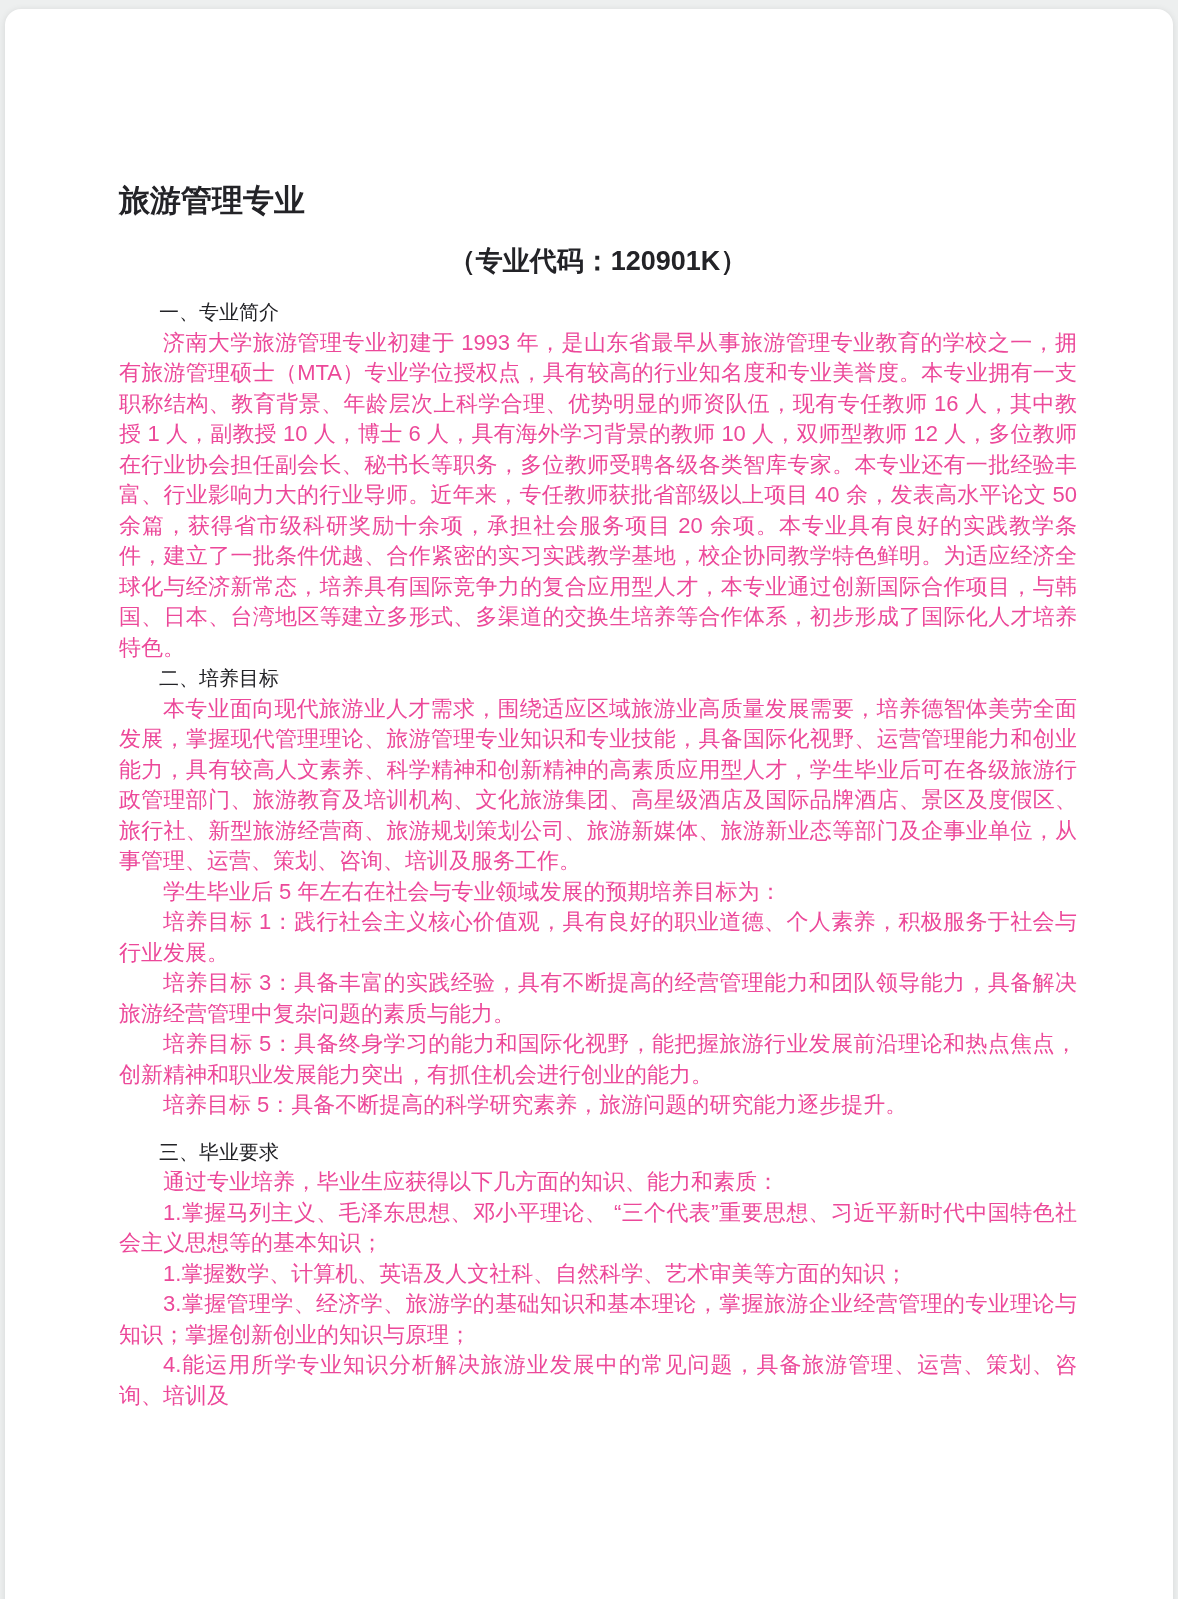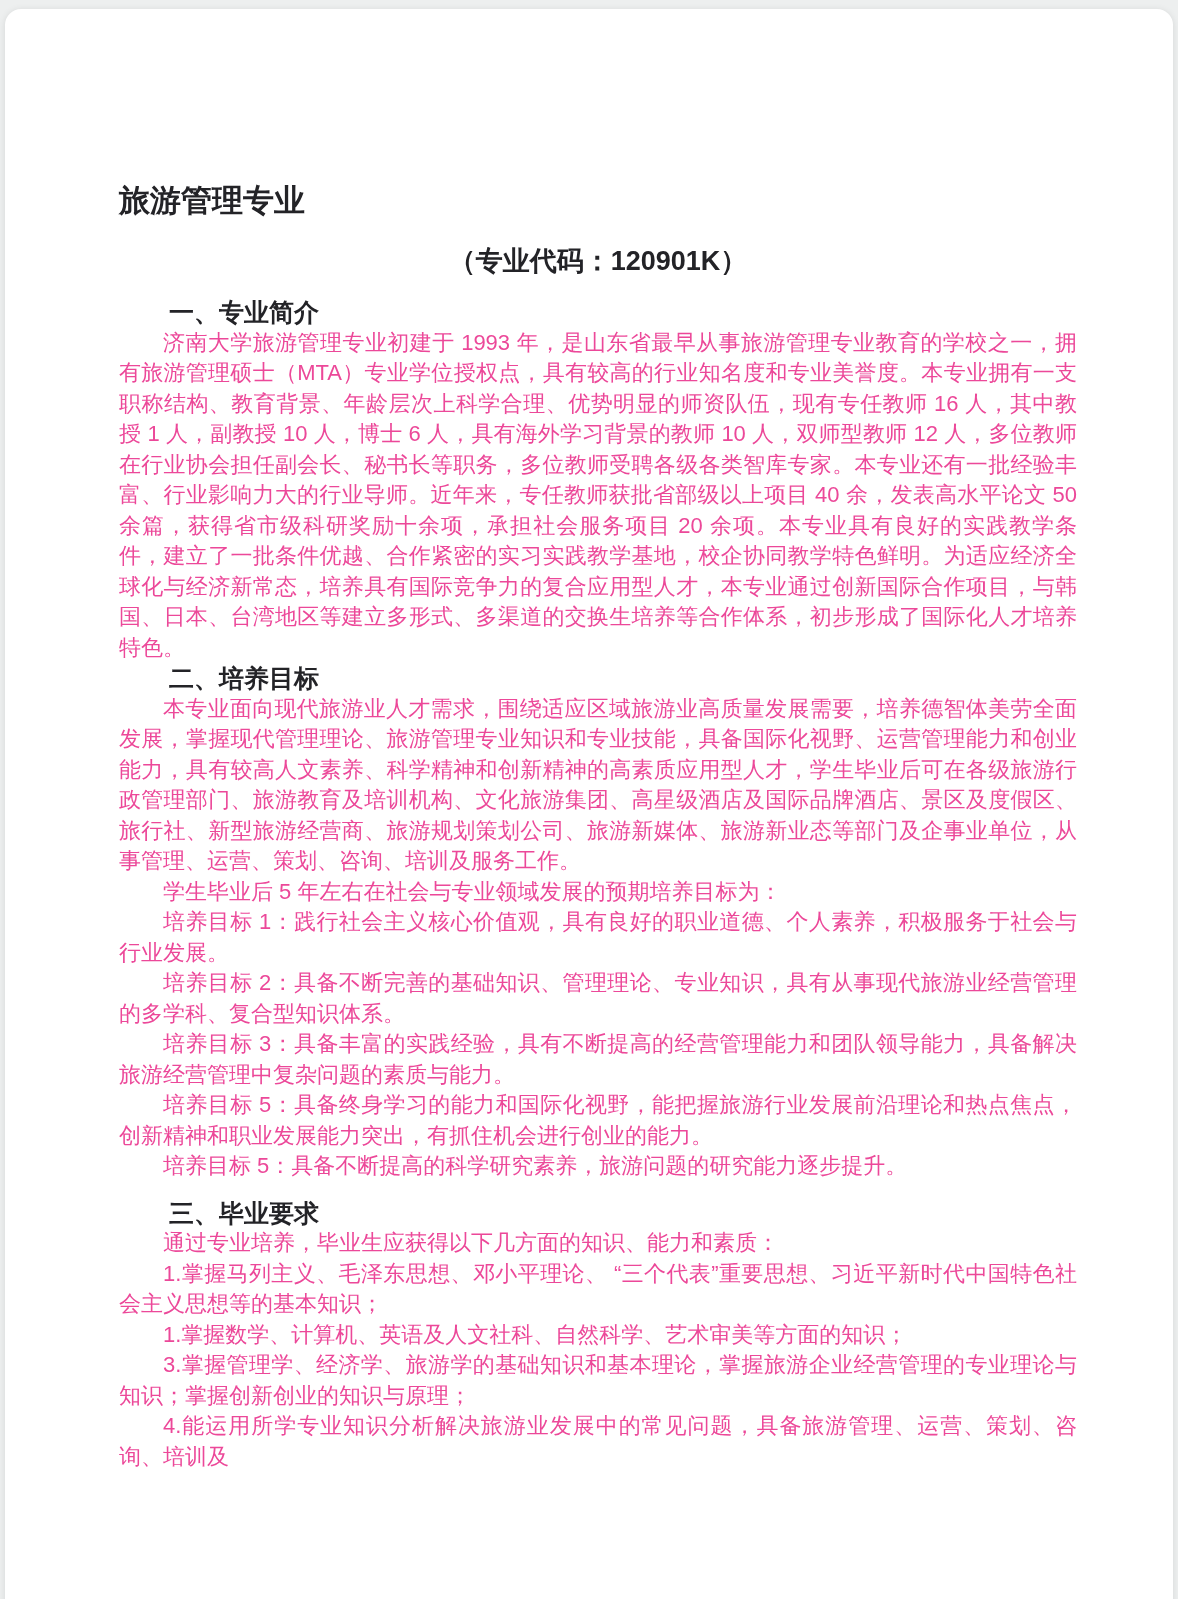--- a/index.html
+++ b/index.html
@@ -38,22 +38,22 @@
     text-align: center;
     font-size: 27px;
     font-weight: bold;
     color: #232327;
     line-height: 36px;
   }
   section { margin: 0; }
   section.gap-before { margin-top: 16px; }
   .sec-heading {
     margin: 0;
-    font-size: 25px;
-    font-weight: bold;
+    font-size: 20px;
+    font-weight: normal;
     color: #232327;
     line-height: 30.5px;
     text-indent: 2em;
   }
   .doc-paragraph {
     margin: 0;
     font-size: 22px;
     line-height: 30.5px;
     text-align: justify;
     text-indent: 2em;
@@ -70,21 +70,20 @@
     <div>
         <section>
           <h2 class="sec-heading">一、专业简介</h2>
           <p class="doc-paragraph">济南大学旅游管理专业初建于 1993 年，是山东省最早从事旅游管理专业教育的学校之一，拥有旅游管理硕士（MTA）专业学位授权点，具有较高的行业知名度和专业美誉度。本专业拥有一支职称结构、教育背景、年龄层次上科学合理、优势明显的师资队伍，现有专任教师 16 人，其中教授 1 人，副教授 10 人，博士 6 人，具有海外学习背景的教师 10 人，双师型教师 12 人，多位教师在行业协会担任副会长、秘书长等职务，多位教师受聘各级各类智库专家。本专业还有一批经验丰富、行业影响力大的行业导师。近年来，专任教师获批省部级以上项目 40 余，发表高水平论文 50 余篇，获得省市级科研奖励十余项，承担社会服务项目 20 余项。本专业具有良好的实践教学条件，建立了一批条件优越、合作紧密的实习实践教学基地，校企协同教学特色鲜明。为适应经济全球化与经济新常态，培养具有国际竞争力的复合应用型人才，本专业通过创新国际合作项目，与韩国、日本、台湾地区等建立多形式、多渠道的交换生培养等合作体系，初步形成了国际化人才培养特色。</p>
         </section>
         <section>
           <h2 class="sec-heading">二、培养目标</h2>
           <p class="doc-paragraph">本专业面向现代旅游业人才需求，围绕适应区域旅游业高质量发展需要，培养德智体美劳全面发展，掌握现代管理理论、旅游管理专业知识和专业技能，具备国际化视野、运营管理能力和创业能力，具有较高人文素养、科学精神和创新精神的高素质应用型人才，学生毕业后可在各级旅游行政管理部门、旅游教育及培训机构、文化旅游集团、高星级酒店及国际品牌酒店、景区及度假区、旅行社、新型旅游经营商、旅游规划策划公司、旅游新媒体、旅游新业态等部门及企事业单位，从事管理、运营、策划、咨询、培训及服务工作。</p>
           <p class="doc-paragraph">学生毕业后 5 年左右在社会与专业领域发展的预期培养目标为：</p>
           <p class="doc-paragraph">培养目标 1：践行社会主义核心价值观，具有良好的职业道德、个人素养，积极服务于社会与行业发展。</p>
-          <p class="doc-paragraph">培养目标 2：具备不断完善的基础知识、管理理论、专业知识，具有从事现代旅游业经营管理的多学科、复合型知识体系。</p>
           <p class="doc-paragraph">培养目标 3：具备丰富的实践经验，具有不断提高的经营管理能力和团队领导能力，具备解决旅游经营管理中复杂问题的素质与能力。</p>
           <p class="doc-paragraph">培养目标 5：具备终身学习的能力和国际化视野，能把握旅游行业发展前沿理论和热点焦点，创新精神和职业发展能力突出，有抓住机会进行创业的能力。</p>
           <p class="doc-paragraph">培养目标 5：具备不断提高的科学研究素养，旅游问题的研究能力逐步提升。</p>
         </section>
         <section class="gap-before">
           <h2 class="sec-heading">三、毕业要求</h2>
           <p class="doc-paragraph">通过专业培养，毕业生应获得以下几方面的知识、能力和素质：</p>
           <p class="doc-paragraph">1.掌握马列主义、毛泽东思想、邓小平理论、 “三个代表”重要思想、习近平新时代中国特色社会主义思想等的基本知识；</p>
           <p class="doc-paragraph">1.掌握数学、计算机、英语及人文社科、自然科学、艺术审美等方面的知识；</p>
           <p class="doc-paragraph">3.掌握管理学、经济学、旅游学的基础知识和基本理论，掌握旅游企业经营管理的专业理论与知识；掌握创新创业的知识与原理；</p>

